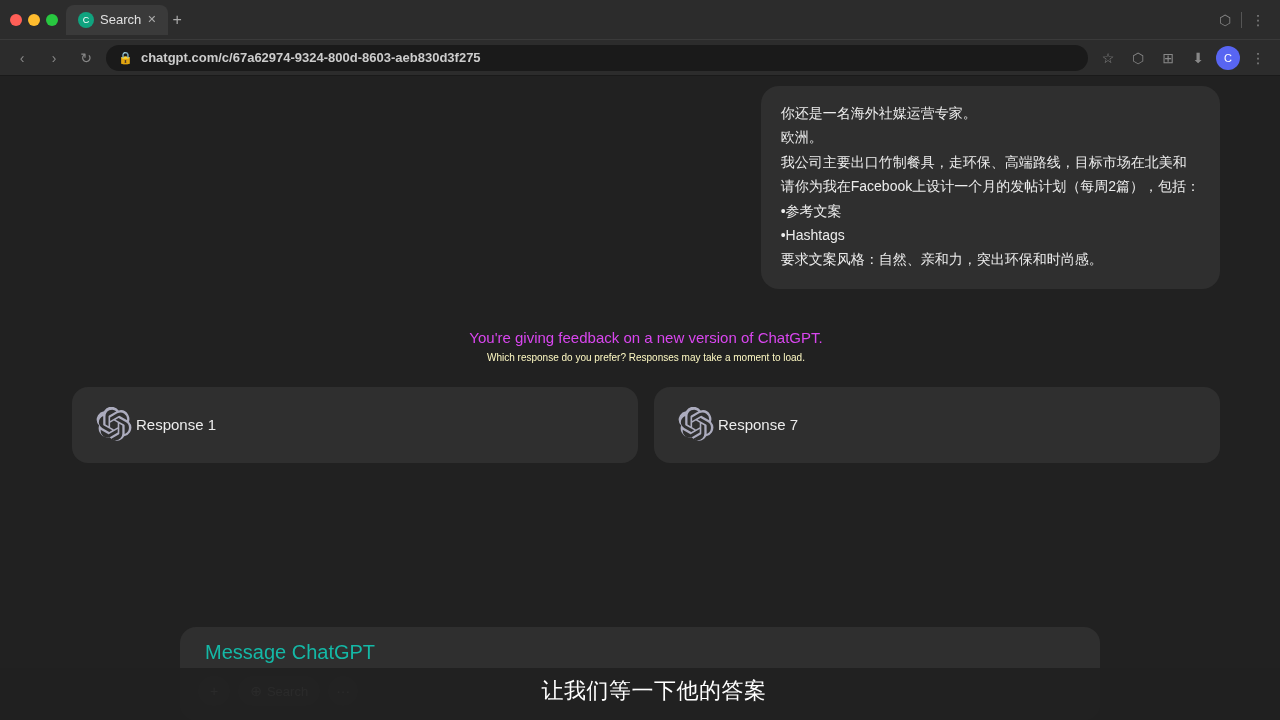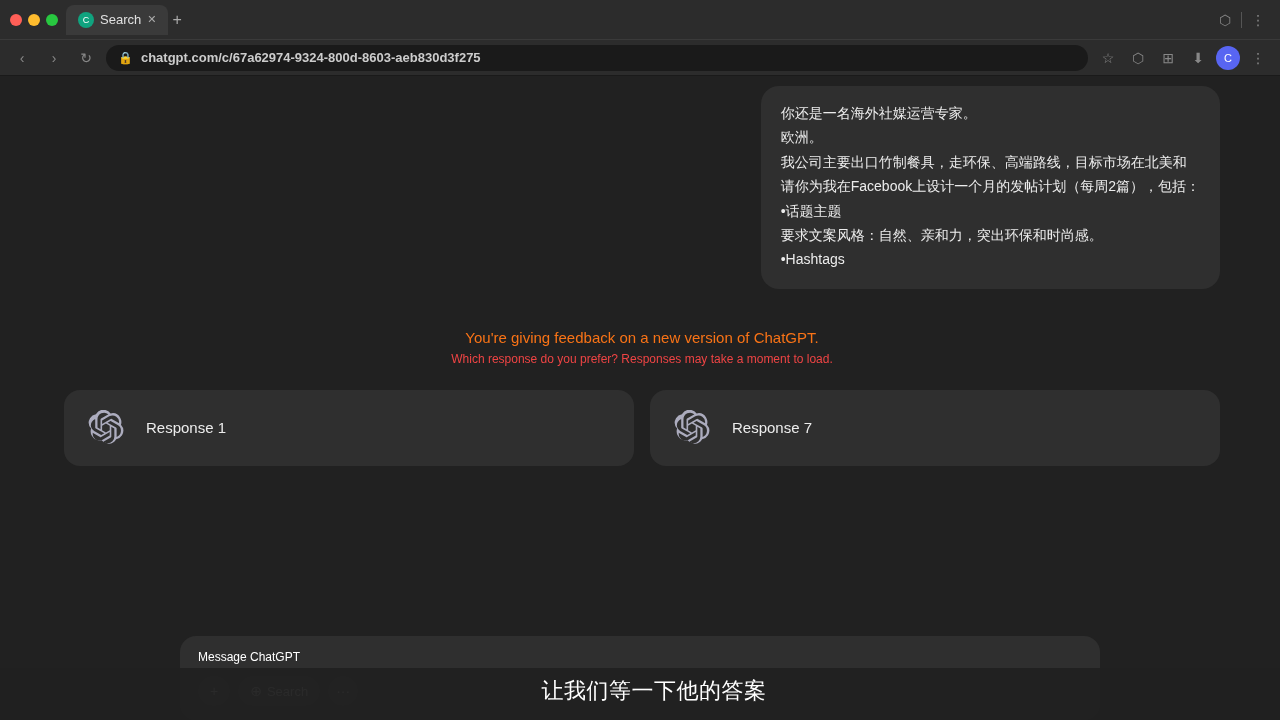--- a/index.html
+++ b/index.html
@@ -151,21 +151,21 @@
       background: #212121;
       position: relative;
       display: flex;
       flex-direction: column;
     }
 
     
     .conversation-area {
       flex: 1;
       overflow: hidden;
-      padding: 0 0 20px 4px;
+      padding: 0 0 20px 12px;
       position: relative;
     }
 
     
     .user-message {
       display: flex;
       justify-content: flex-end;
       padding: 10px 60px 20px 200px;
     }
     .user-bubble {
@@ -180,44 +180,44 @@
     .user-bubble p {
       margin-bottom: 2px;
     }
 
     
     .feedback-section {
       text-align: center;
       padding: 20px 0 24px 0;
     }
     .feedback-title {
-      color: #f97316;
+      color: #d946ef;
       font-size: 15px;
       font-weight: 400;
       margin-bottom: 6px;
     }
     .feedback-subtitle {
-      color: #ef4444;
-      font-size: 12px;
+      color: #fef9c3;
+      font-size: 10px;
     }
 
     
     .response-cards {
       display: flex;
       gap: 16px;
       padding: 0 60px;
     }
     .response-card {
       flex: 1;
       background: #2f2f2f;
       border-radius: 16px;
       padding: 20px 24px;
       display: flex;
       align-items: center;
-      gap: 22px;
+      gap: 4px;
       min-height: 72px;
       cursor: pointer;
     }
     .response-label {
       color: #ececec;
       font-size: 15px;
     }
 
     
     .chatgpt-logo {
@@ -230,23 +230,24 @@
       padding: 0 180px 0 180px;
       margin-bottom: 0;
     }
     .input-box {
       background: #2f2f2f;
       border-radius: 16px;
       padding: 14px 18px;
       min-height: 60px;
     }
     .input-placeholder {
-      color: #ffffff;
-      font-size: 12px;
+      color: #14b8a6;
+      font-size: 20px;
       margin-bottom: 12px;
+      margin-left: 7px;
     }
     .input-toolbar {
       display: flex;
       align-items: center;
       gap: 8px;
     }
     .toolbar-btn {
       background: #3a3a3a;
       border: none;
       border-radius: 20px;
@@ -338,23 +339,23 @@
 
 <div class="main-content">
   <div class="conversation-area">
 
     <div class="user-message">
       <div class="user-bubble">
         <p>你还是一名海外社媒运营专家。</p>
         <p>欧洲。</p>
         <p>我公司主要出口竹制餐具，走环保、高端路线，目标市场在北美和</p>
         <p>请你为我在Facebook上设计一个月的发帖计划（每周2篇），包括：</p>
-        <p>•话题主题</p>
+        <p>•参考文案</p>
+        <p>•Hashtags</p>
         <p>要求文案风格：自然、亲和力，突出环保和时尚感。</p>
-        <p>•Hashtags</p>
       </div>
     </div>
 
     <div class="feedback-section">
       <p class="feedback-title">You're giving feedback on a new version of ChatGPT.</p>
       <p class="feedback-subtitle">Which response do you prefer? Responses may take a moment to load.</p>
     </div>
 
     <div class="response-cards">
       <div class="response-card">

